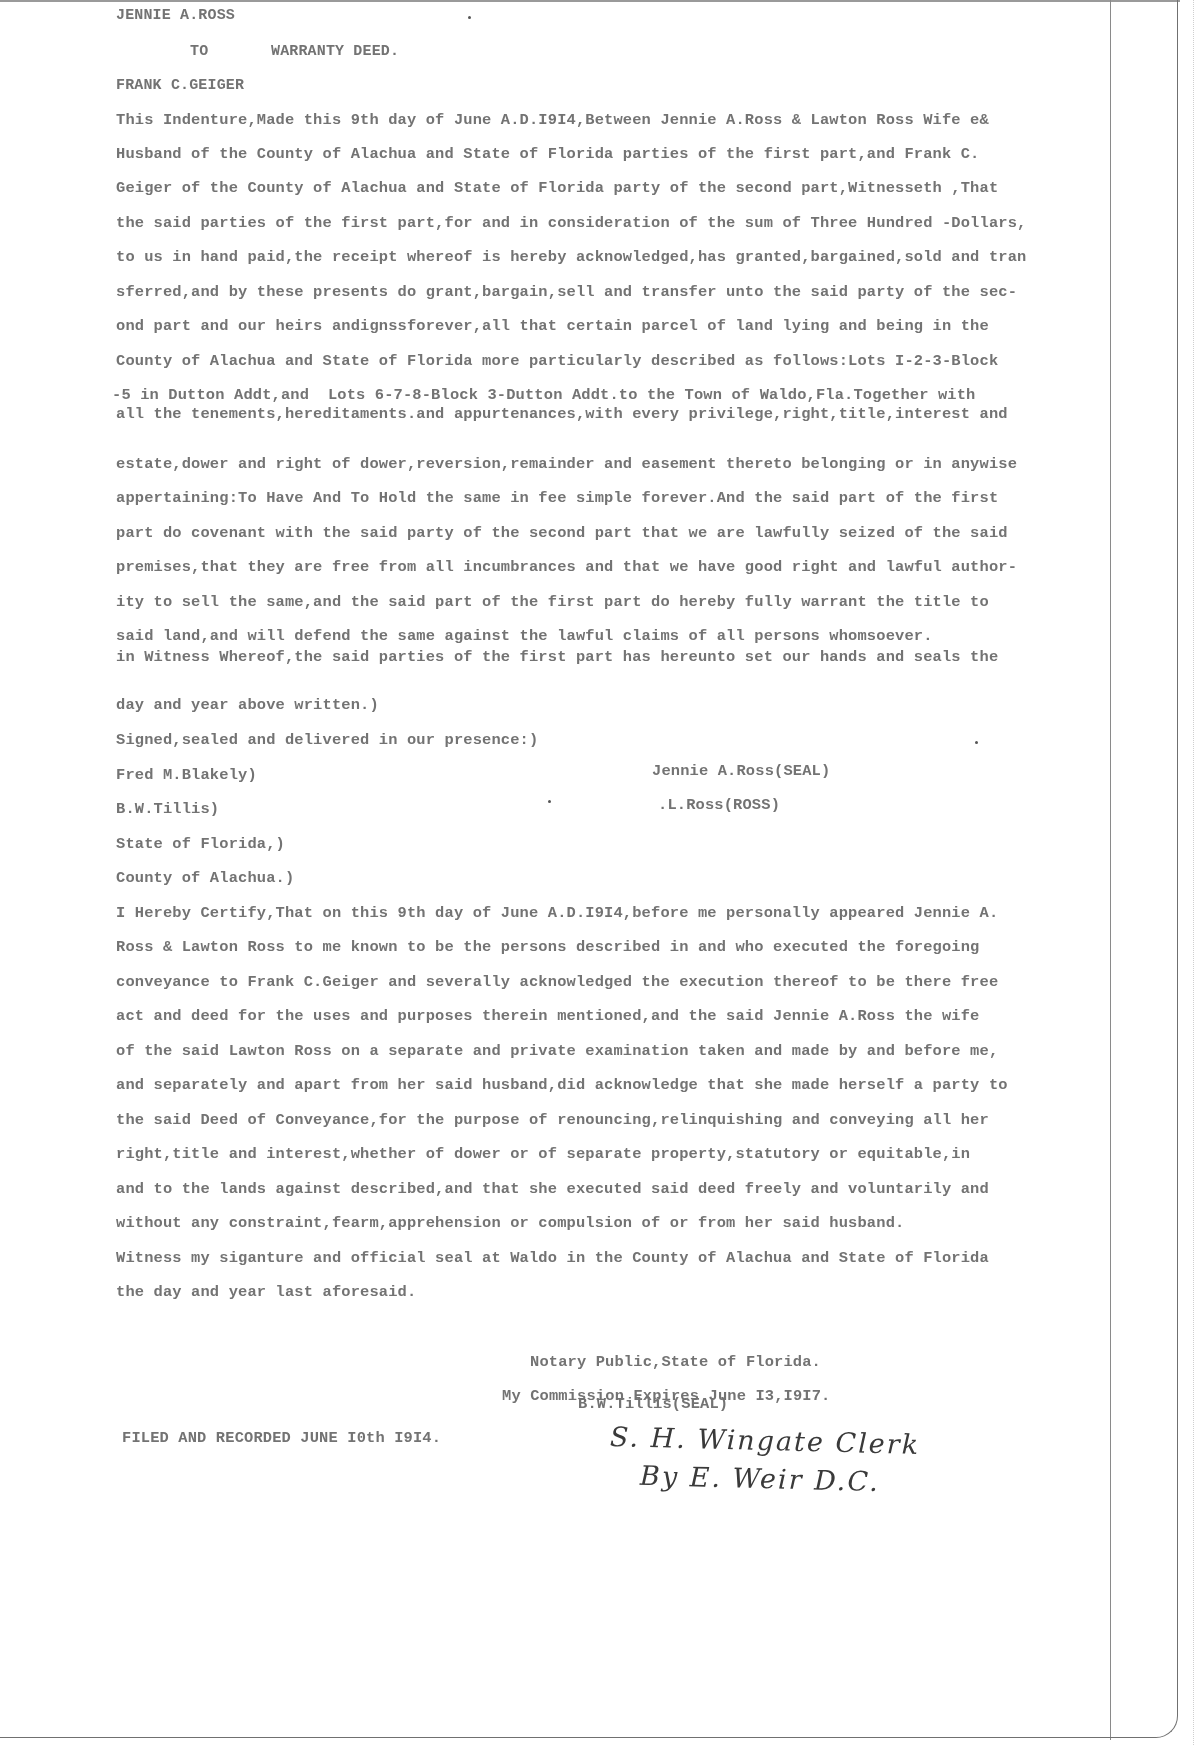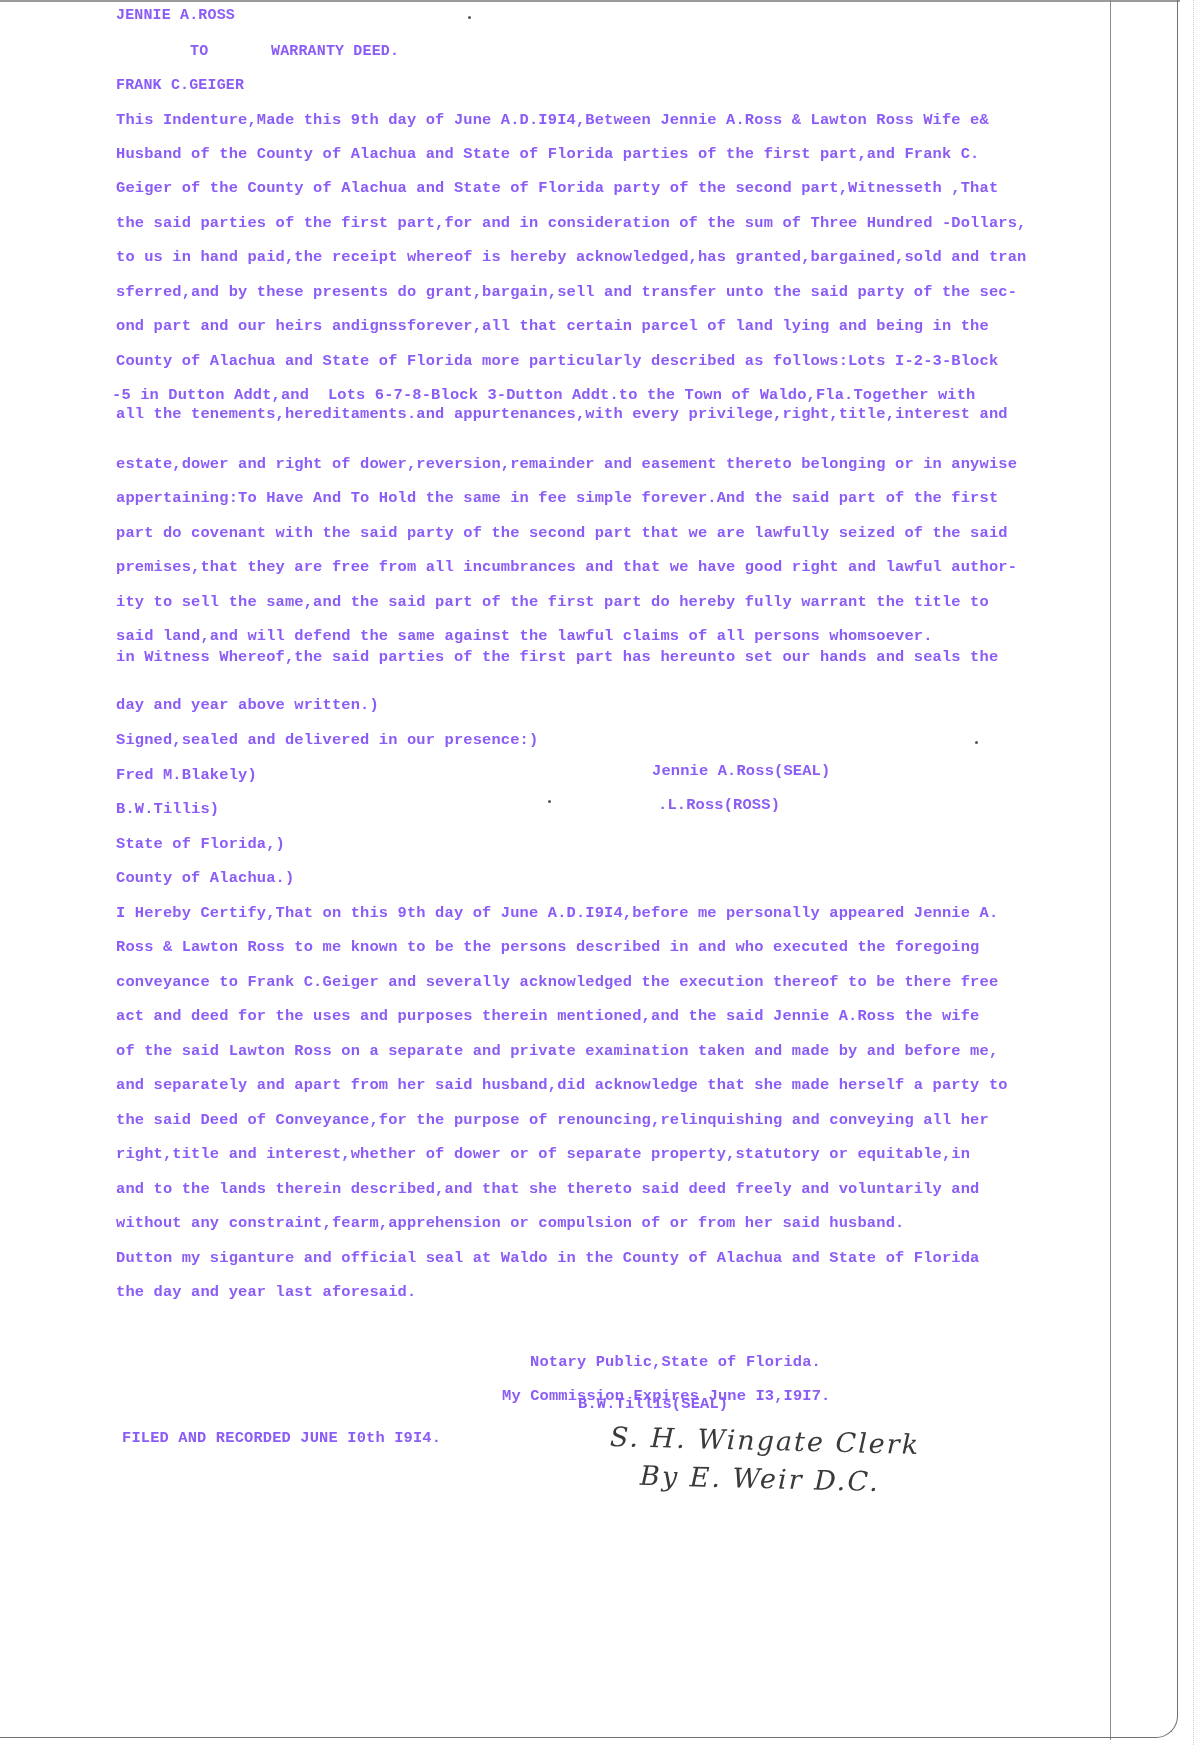--- a/index.html
+++ b/index.html
@@ -59,21 +59,21 @@
       border-left: 1px dotted #cfcfcf;
     }
     .line {
       position: absolute;
       left: 116px;
       font-size: 15.4px;
       font-weight: bold;
       letter-spacing: 0.15px;
       white-space: pre;
       line-height: 20px;
-      color: #8b5cf6;
+      color: #737373;
     }
     .line.heading { font-size: 15px; }
     .indent-to { left: 190px; }
     .indent-title { left: 271px; }
     .sig-right { left: 652px; }
     .sig-right2 { left: 658px; }
     .notary-1 { left: 578px; }
     .notary-2 { left: 530px; }
     .notary-3 { left: 502px; }
     .filed { left: 122px; }
@@ -144,23 +144,23 @@
     <div class="line" style="top:834px;">State of Florida,)</div>
     <div class="line" style="top:868px;">County of Alachua.)</div>
     <div class="line" style="top:903px;">I Hereby Certify,That on this 9th day of June A.D.I9I4,before me personally appeared Jennie A.</div>
     <div class="line" style="top:937px;">Ross &amp; Lawton Ross to me known to be the persons described in and who executed the foregoing</div>
     <div class="line" style="top:972px;">conveyance to Frank C.Geiger and severally acknowledged the execution thereof to be there free</div>
     <div class="line" style="top:1006px;">act and deed for the uses and purposes therein mentioned,and the said Jennie A.Ross the wife</div>
     <div class="line" style="top:1041px;">of the said Lawton Ross on a separate and private examination taken and made by and before me,</div>
     <div class="line" style="top:1075px;">and separately and apart from her said husband,did acknowledge that she made herself a party to</div>
     <div class="line" style="top:1110px;">the said Deed of Conveyance,for the purpose of renouncing,relinquishing and conveying all her</div>
     <div class="line" style="top:1144px;">right,title and interest,whether of dower or of separate property,statutory or equitable,in</div>
-    <div class="line" style="top:1179px;">and to the lands therein described,and that she thereto said deed freely and voluntarily and</div>
+    <div class="line" style="top:1179px;">and to the lands against described,and that she executed said deed freely and voluntarily and</div>
     <div class="line" style="top:1213px;">without any constraint,fearm,apprehension or compulsion of or from her said husband.</div>
-    <div class="line" style="top:1248px;">Dutton my siganture and official seal at Waldo in the County of Alachua and State of Florida</div>
+    <div class="line" style="top:1248px;">Witness my siganture and official seal at Waldo in the County of Alachua and State of Florida</div>
     <div class="line" style="top:1282px;">the day and year last aforesaid.</div>
   </div>
 
   <div>
     <div class="line notary-1" style="top:1394px;">B.W.Tillis(SEAL)</div>
     <div class="line notary-2" style="top:1352px;">Notary Public,State of Florida.</div>
     <div class="line notary-3" style="top:1386px;">My Commission Expires June I3,I9I7.</div>
   </div>
 
   <div class="line filed" style="top:1428px;">FILED AND RECORDED JUNE I0th I9I4.</div>

